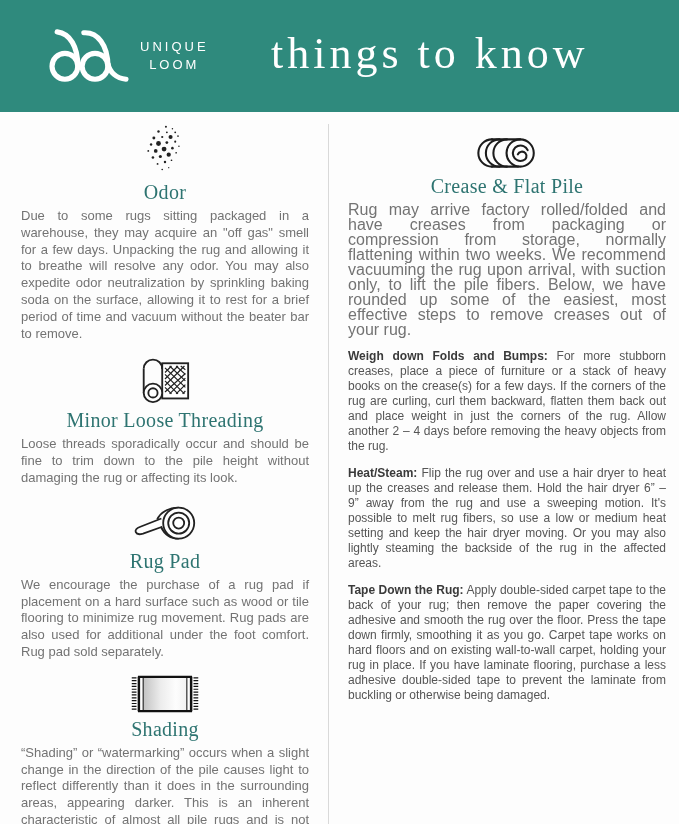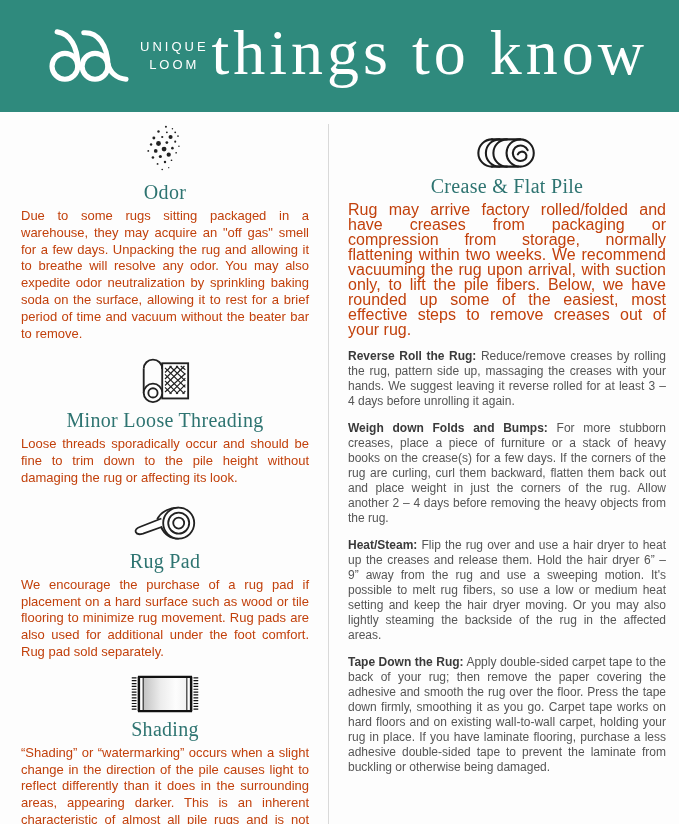--- a/index.html
+++ b/index.html
@@ -15,21 +15,21 @@
   }
   .logo svg { display:block; width:86px; height:58px; }
   .brand {
     color:#ffffff; margin-left:8px; display:flex; flex-direction:column;
     align-items:center; font-size:13px; letter-spacing:3px; line-height:1.35;
     font-weight:400;
   }
   .banner-title {
     flex:1; text-align:center; margin:0; padding:0 0 6px 0; color:#ffffff;
     font-family:"Liberation Serif", serif; font-weight:400;
-    font-size:64px; letter-spacing:4px;
+    font-size:44px; letter-spacing:4px;
   }
   
   .content { display:flex; align-items:stretch; height:772px; box-sizing:border-box; }
   .col-left  { width:288px; margin-left:21px; }
   .divider   { width:1px; background:#d9d9d9; margin:12px 19px 14px 19px; }
   .col-right { width:318px; }
 
   .info-section { text-align:center; }
   .icon-wrap { display:flex; justify-content:center; align-items:flex-end; }
   .sec-odor      .icon-wrap { margin-top:10px; height:54px; }
@@ -39,21 +39,21 @@
   .sec-rugpad    .icon-wrap { height:44px; }
   .sec-shading   { margin-top:12px; }
   .sec-shading   .icon-wrap { height:40px; }
   .sec-crease    .icon-wrap { margin-top:14px; height:44px; }
 
   .section-title {
     font-family:"Liberation Serif", serif; font-weight:400;
     font-size:20px; color:#2e7471; margin:5px 0 4px; letter-spacing:0.3px;
   }
   .section-body {
-    margin:0; text-align:justify; color:#c2410c;
+    margin:0; text-align:justify; color:#737373;
     font-size:13px; line-height:16.8px;
   }
   .col-right .section-body { font-size:16px; line-height:15px; }
   .tip {
     margin:12px 0 0 0; text-align:justify; color:#555555;
     font-size:12px; line-height:15px;
   }
   .tip strong { color:#3a3a3a; font-weight:700; }
   .icon svg { display:block; }
 </style>
@@ -207,21 +207,20 @@
               <path d="M33 3.5 A14.5 14.5 0 0 0 33 32.5"></path>
               <circle cx="47" cy="18" r="14.5"></circle>
               <path d="M55 15 A8.2 8.2 0 1 0 50 26 A4.8 4.8 0 1 0 44.5 19.5"></path>
             </svg>
           </span>
         </div>
         <h2 class="section-title">Crease &amp; Flat Pile</h2>
         <p class="section-body">Rug may arrive factory rolled/folded and have creases from packaging or compression from storage, normally flattening within two weeks. We recommend vacuuming the rug upon arrival, with suction only, to lift the pile fibers. Below, we have rounded up some of the easiest, most effective steps to remove creases out of your rug.</p>
       </section>
 
-      <p class="tip"><strong>Reverse Roll the Rug:</strong> <span>Reduce/remove creases by rolling the rug, pattern side up, massaging the creases with your hands. We suggest leaving it reverse rolled for at least 3 – 4 days before unrolling it again.</span></p>
 
       <p class="tip"><strong>Weigh down Folds and Bumps:</strong> <span>For more stubborn creases, place a piece of furniture or a stack of heavy books on the crease(s) for a few days. If the corners of the rug are curling, curl them backward, flatten them back out and place weight in just the corners of the rug. Allow another 2 – 4 days before removing the heavy objects from the rug.</span></p>
 
       <p class="tip"><strong>Heat/Steam:</strong> <span>Flip the rug over and use a hair dryer to heat up the creases and release them. Hold the hair dryer 6” – 9” away from the rug and use a sweeping motion. It's possible to melt rug fibers, so use a low or medium heat setting and keep the hair dryer moving. Or you may also lightly steaming the backside of the rug in the affected areas.</span></p>
 
       <p class="tip"><strong>Tape Down the Rug:</strong> <span>Apply double-sided carpet tape to the back of your rug; then remove the paper covering the adhesive and smooth the rug over the floor. Press the tape down firmly, smoothing it as you go. Carpet tape works on hard floors and on existing wall-to-wall carpet, holding your rug in place. If you have laminate flooring, purchase a less adhesive double-sided tape to prevent the laminate from buckling or otherwise being damaged.</span></p>
 
     </div>
   </div>
 </div>

